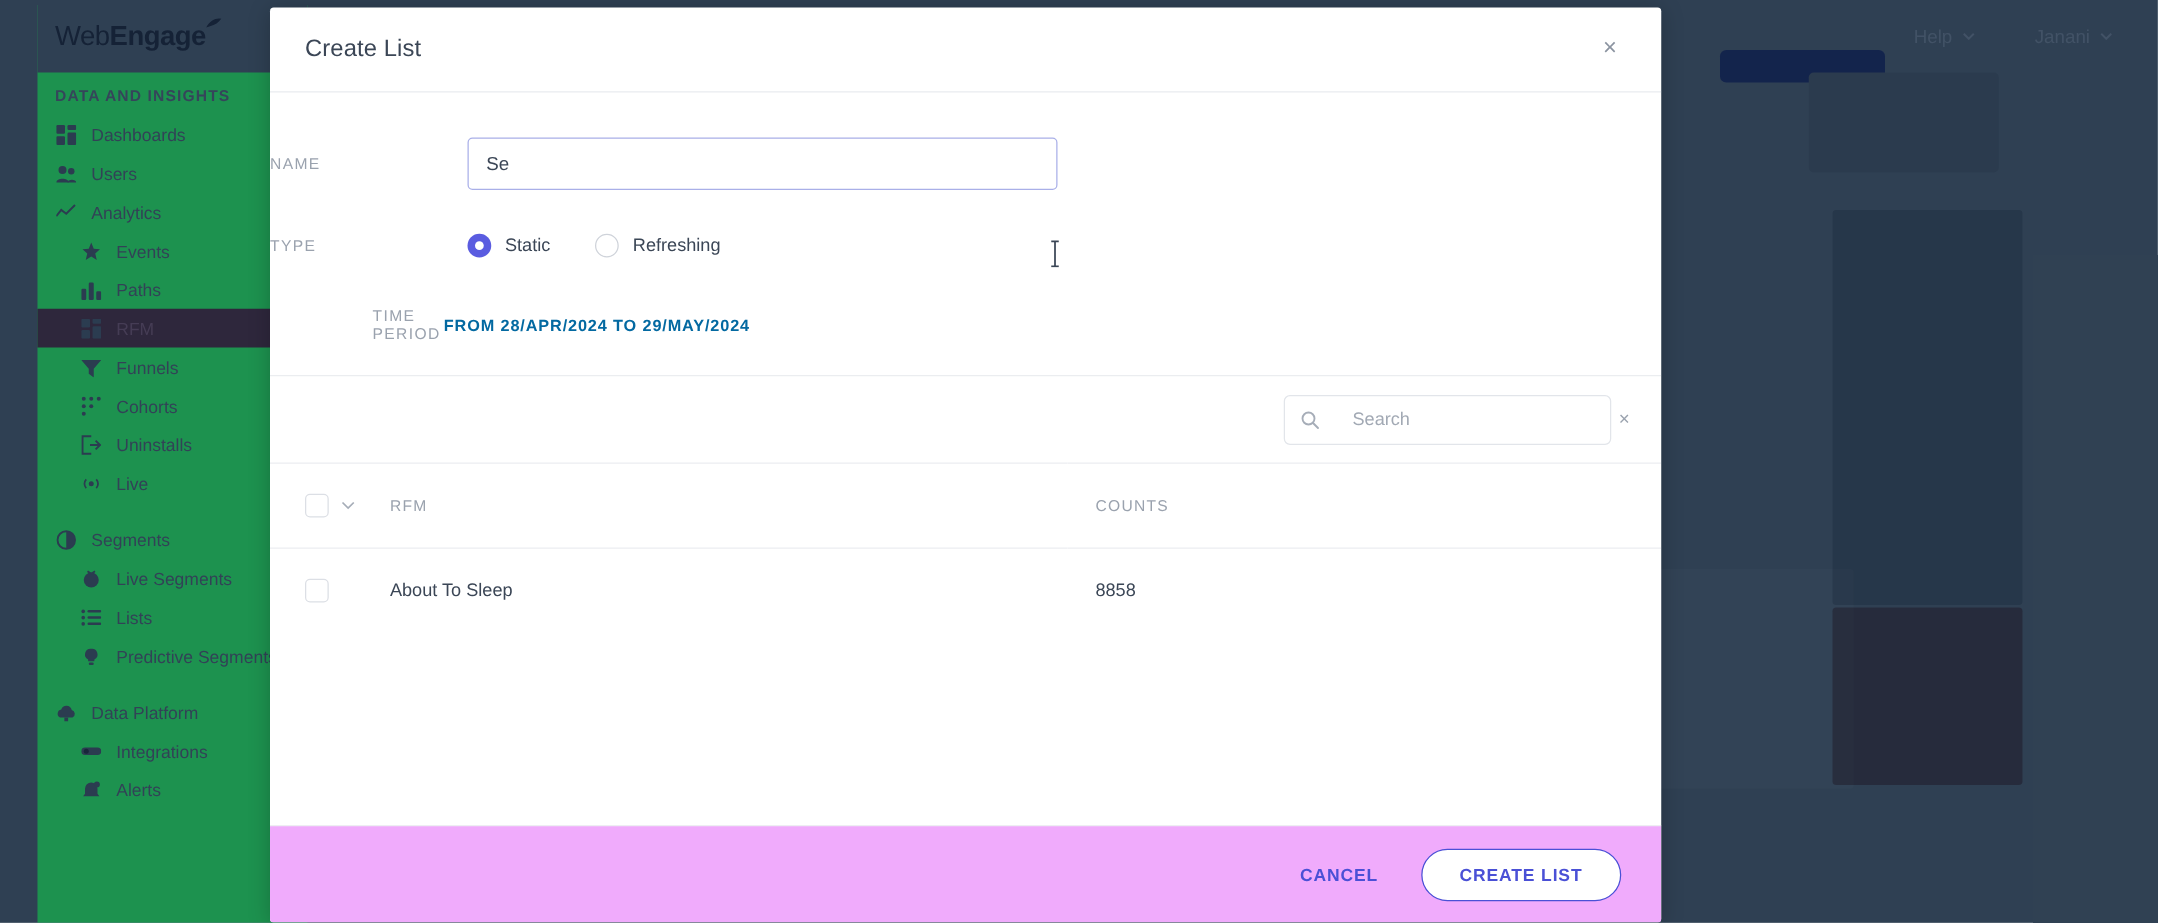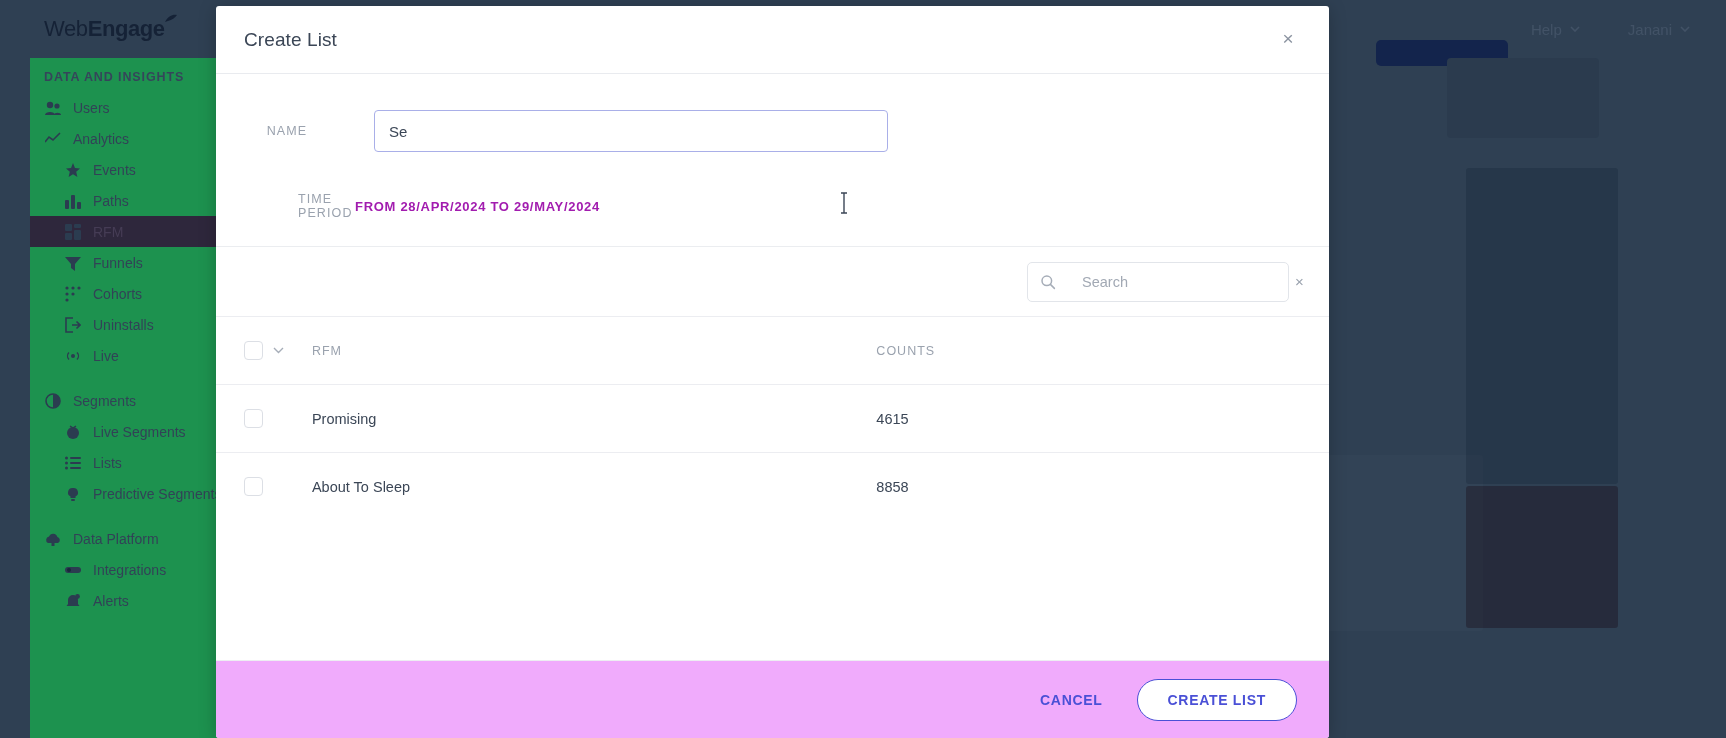--- a/index.html
+++ b/index.html
@@ -113,27 +113,27 @@
     width: 26px; height: 26px; line-height: 24px; text-align: center;
     cursor: pointer;
   }
 
   .modal-body { flex: 1 1 auto; position: relative; overflow: hidden; }
 
   .form-row { display: flex; align-items: center; }
 
   .f-label {
     font-size: 12.5px; color: #9aa2ae; letter-spacing: 1.1px;
-    font-weight: 400; text-align: center; width: 158px;
+    font-weight: 400; text-align: left; width: 158px;
     padding-right: 16px; flex: 0 0 158px;
   }
 
   .row-name { margin-top: 36px; }
   .name-input {
-    width: 514px; height: 42px;
+    width: 472px; height: 42px;
     border: 1px solid #a9afe8; border-radius: 4px;
     padding: 0 14px; font-size: 15px; color: #3b4656;
     font-family: "Liberation Sans", sans-serif;
     outline: none; background: #fff;
   }
   .name-input::placeholder { color: #b9bec8; }
   .text-cursor {
     position: absolute; left: 622px; top: 118px;
     width: 12px; height: 22px; color: #3b4656;
   }
@@ -148,21 +148,21 @@
   }
   .radio.on { border: none; background: #5a5ce0; }
   .radio.on::after {
     content: ""; width: 7px; height: 7px; border-radius: 50%; background: #fff;
   }
   .radio-label { font-size: 14.5px; color: #3b4656; }
 
   .row-time { margin-top: 40px; }
   .time-label { width: 125px; flex: 0 0 125px; text-align: left; padding-right: 0; padding-left: 82px;}
   .time-val {
-    font-size: 13px; color: #a21caf; font-weight: 700; letter-spacing: 0.7px;
+    font-size: 13px; color: #0369a1; font-weight: 700; letter-spacing: 0.7px;
     margin-left: 14px;
   }
 
   
   .search-area {
     margin-top: 26px; height: 70px;
     border-top: 1px solid #ebedf0;
     display: flex; align-items: center; justify-content: flex-end;
     padding-right: 40px;
   }
@@ -229,20 +229,31 @@
 
   <div class="bg-root">
 
     <div class="bg-sidebar">
       <div style="height:58px"></div>
       <div class="sb-section">DATA AND INSIGHTS</div>
       <div id="sb-list">
           <div class="sb-item">
             <span class="sb-ico">
               <svg viewBox="0 0 16 16" width="16" height="16" fill="currentColor">
+                <rect x="0" y="0" width="7" height="7" rx="1"></rect>
+                <rect x="9" y="0" width="7" height="4" rx="1"></rect>
+                <rect x="0" y="9" width="7" height="7" rx="1"></rect>
+                <rect x="9" y="6" width="7" height="10" rx="1"></rect>
+              </svg>
+            </span>
+            <span class="sb-label">Dashboards</span>
+          </div>
+          <div class="sb-item">
+            <span class="sb-ico">
+              <svg viewBox="0 0 16 16" width="16" height="16" fill="currentColor">
                 <circle cx="5" cy="5" r="3.2"></circle>
                 <circle cx="12" cy="6" r="2.6"></circle>
                 <path d="M0 15 C0 11, 10 11, 10 15 Z"></path>
                 <path d="M9 15 C9 12, 16 12, 16 15 Z"></path>
               </svg>
             </span>
             <span class="sb-label">Users</span>
           </div>
           <div class="sb-item">
             <span class="sb-ico">
@@ -435,20 +446,31 @@
     <div class="modal-body">
 
       <div class="form-row row-name">
         <div class="f-label">NAME</div>
         <input class="name-input" type="text" value="Se" style="">
         <svg class="text-cursor" viewBox="0 0 12 22">
           <path d="M3 1 H9 M6 1 V21 M3 21 H9" stroke="#3b4656" stroke-width="1.4" fill="none"></path>
         </svg>
       </div>
 
+      <div class="form-row row-type">
+        <div class="f-label">TYPE</div>
+        <div class="radio-opt">
+          <span class="radio on"></span>
+          <span class="radio-label">Static</span>
+        </div>
+        <div class="radio-opt">
+          <span class="radio"></span>
+          <span class="radio-label">Refreshing</span>
+        </div>
+      </div>
 
       <div class="form-row row-time">
         <div class="f-label time-label">TIME PERIOD</div>
         <div class="time-val">FROM 28/APR/2024 TO 29/MAY/2024</div>
       </div>
 
       <div class="search-area">
         <div class="search-box">
           <svg viewBox="0 0 16 16" width="16" height="16">
             <circle cx="6.8" cy="6.8" r="4.8" stroke="#a6adb8" stroke-width="1.5" fill="none"></circle>
@@ -470,25 +492,20 @@
                   </svg>
               </div>
             </th>
             <th class="col-rfm th-txt">RFM</th>
             <th class="col-cnt th-txt">COUNTS</th>
           </tr>
         </thead>
         <tbody id="tbl-body">
             <tr>
               <td class="col-chk"><span class="chk"></span></td>
-              <td class="col-rfm td-txt">Promising</td>
-              <td class="col-cnt td-txt">4615</td>
-            </tr>
-            <tr>
-              <td class="col-chk"><span class="chk"></span></td>
               <td class="col-rfm td-txt">About To Sleep</td>
               <td class="col-cnt td-txt">8858</td>
             </tr>
           </tbody>
       </table>
     </div>
 
     <div class="modal-foot">
       <button class="btn-cancel">CANCEL</button>
       <button class="btn-create">CREATE LIST</button>

